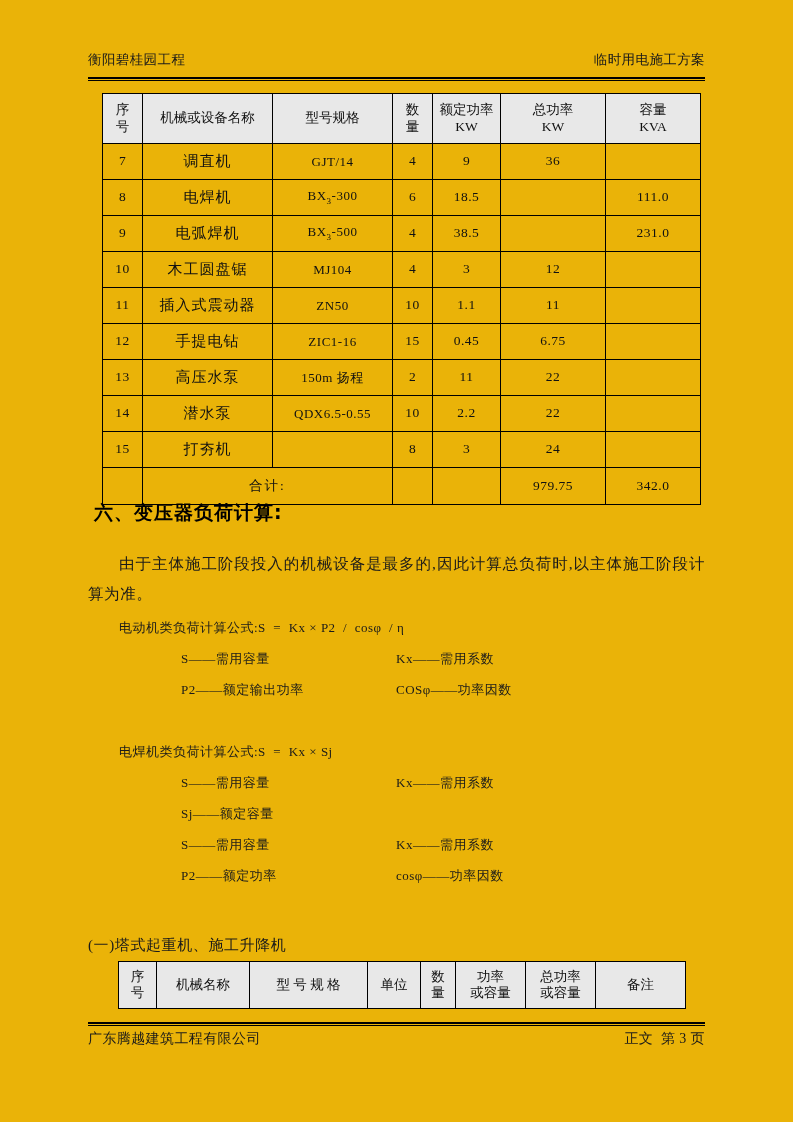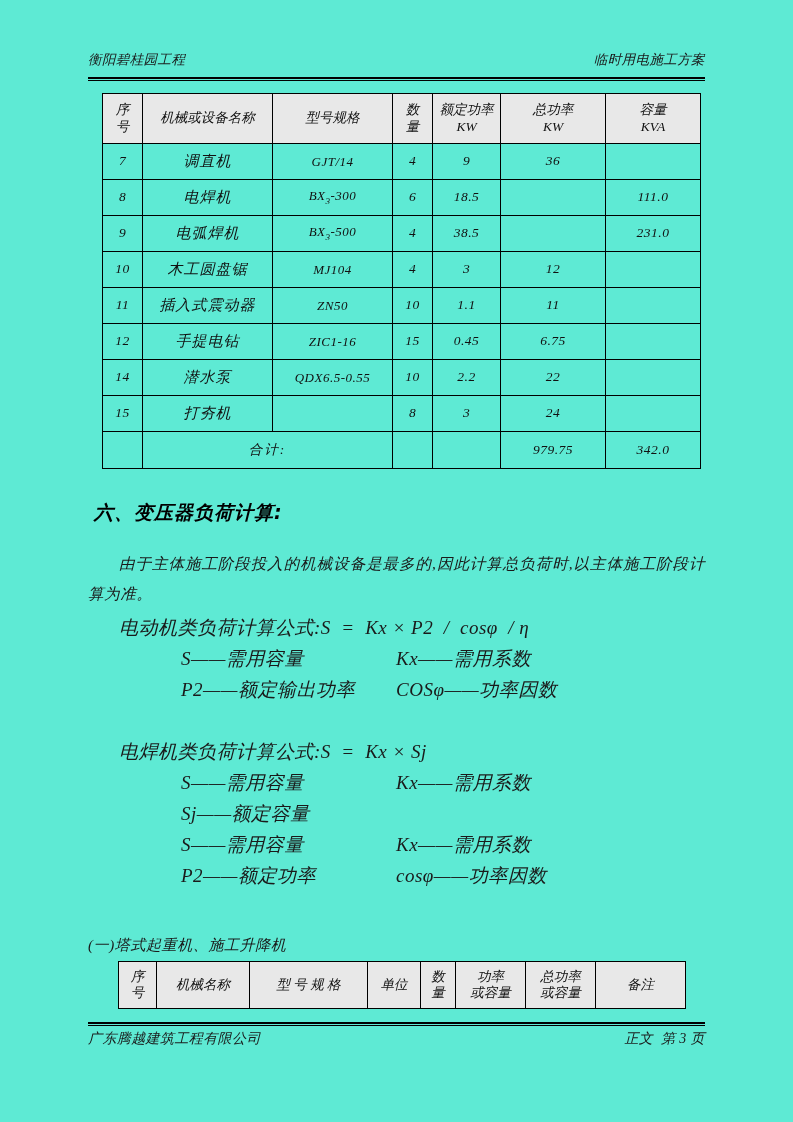--- a/index.html
+++ b/index.html
@@ -8,24 +8,23 @@
     background: #ffffff;
   }
   body {
     font-family: "Liberation Serif", "DejaVu Serif", serif;
     color: #1a1a1a;
   }
   .page {
     position: relative;
     width: 793px;
     height: 1122px;
-    background: #5eead4;
+    background: #eab308;
     overflow: hidden;
     box-sizing: border-box;
-    font-style: italic;
   }
 
   
   .doc-header {
     position: absolute;
     left: 88px;
     top: 52px;
     width: 617px;
     display: flex;
     justify-content: space-between;
@@ -137,21 +136,21 @@
     width: 617px;
     font-size: 15.5px;
     line-height: 30px;
     text-indent: 31px;
     letter-spacing: 0.6px;
     text-align: justify;
   }
 
   .formula-block { position: absolute; left: 88px; width: 617px; }
   .f-line {
-    font-size: 19px;
+    font-size: 13px;
     line-height: 31px;
     letter-spacing: 0.5px;
     white-space: pre;
   }
   .f-l1 { padding-left: 31px; }
   .f-l2 { padding-left: 93px; }
   .f-l3 { padding-left: 97px; }
   .f-def { display: inline-block; }
   .f-def-a { width: 215px; }
 
@@ -270,20 +269,29 @@
             <td class="num-cell">11</td>
             <td class="num-cell"></td>
           </tr>
           <tr>
             <td class="num-cell">12</td>
             <td class="cn-cell">手提电钻</td>
             <td class="model-cell">ZIC1-16</td>
             <td class="num-cell">15</td>
             <td class="num-cell">0.45</td>
             <td class="num-cell">6.75</td>
+            <td class="num-cell"></td>
+          </tr>
+          <tr>
+            <td class="num-cell">13</td>
+            <td class="cn-cell">高压水泵</td>
+            <td class="model-cell">150m 扬程</td>
+            <td class="num-cell">2</td>
+            <td class="num-cell">11</td>
+            <td class="num-cell">22</td>
             <td class="num-cell"></td>
           </tr>
           <tr>
             <td class="num-cell">14</td>
             <td class="cn-cell">潜水泵</td>
             <td class="model-cell">QDX6.5-0.55</td>
             <td class="num-cell">10</td>
             <td class="num-cell">2.2</td>
             <td class="num-cell">22</td>
             <td class="num-cell"></td>

